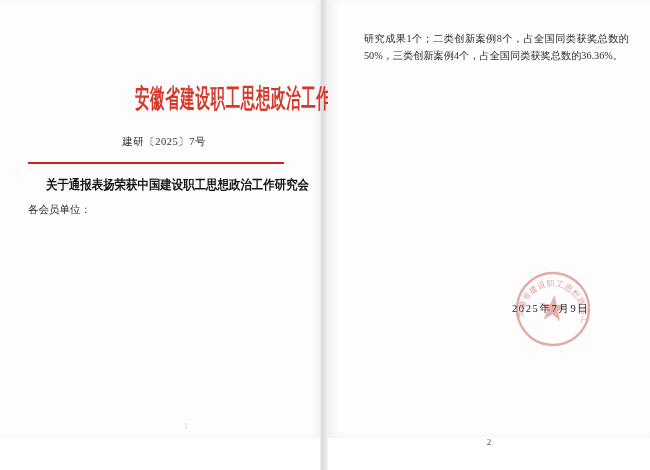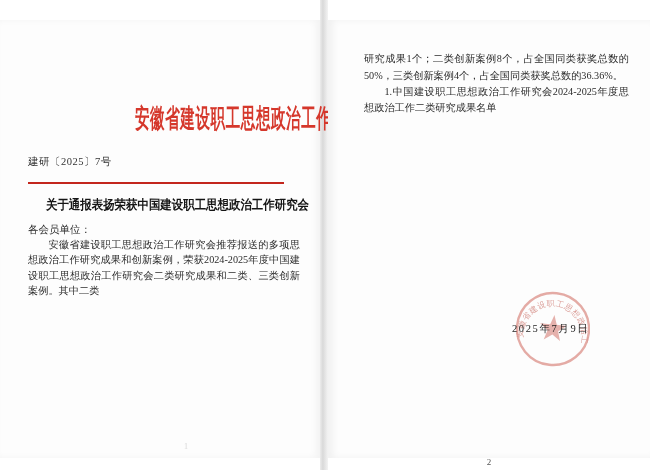--- a/index.html
+++ b/index.html
@@ -5,30 +5,30 @@
   :root{
     --header_red:#d5372b;
     --line_red:#c3261d;
     --seal_red:#dd948d;
     --body_text:#2b2b2b;
   }
   *{margin:0;padding:0;box-sizing:border-box;}
   html,body{width:650px;height:470px;overflow:hidden;background:#ffffff;
     font-family:"Liberation Serif","DejaVu Serif",serif;}
   .spread{display:flex;width:650px;height:470px;background:#fff;}
-  .page{position:relative;background:#fdfdfd;height:438px;margin-top:20px;}
+  .page{position:relative;background:#fdfdfd;height:438px;}
   .page-left{width:320px;padding:0 20px 0 28px;box-shadow:inset -4px 0 7px rgba(0,0,0,0.045);}
   .gutter{width:8px;height:470px;background:linear-gradient(to right,#ececec,#d9d9d9 35%,#f3f3f3);}
   .page-right{width:322px;padding:30px 21px 0 36px;box-shadow:inset 5px 0 7px rgba(0,0,0,0.05);}
 
   
   .red-header{margin-top:84px;text-align:center;height:30px;line-height:30px;white-space:nowrap;}
   .red-header span{display:inline-block;font-size:26px;font-weight:bold;color:var(--header_red);
     letter-spacing:1px;transform:scaleX(0.56);transform-origin:center;white-space:nowrap;}
-  .doc-number{margin-top:21px;text-align:left;font-size:10.5px;color:#333;letter-spacing:0.5px;}
+  .doc-number{margin-top:21px;text-align:center;font-size:10.5px;color:#333;letter-spacing:0.5px;}
   .red-line{margin:13px auto 0 0;width:256px;height:2px;background:var(--line_red);}
   .doc-title{margin-top:11px;color:#151515;}
   .t-line{text-align:left;line-height:17.5px;height:17.5px;white-space:nowrap;}
   .t-line span{display:inline-block;font-size:13px;font-weight:bold;
     transform:scaleX(0.88);transform-origin:center;white-space:nowrap;}
   .salutation{margin-top:10px;font-size:10.5px;color:var(--body_text);}
   .body-para{font-size:10.2px;line-height:15.6px;text-align:justify;color:var(--body_text);}
   .indent{text-indent:2em;}
 
   
@@ -51,29 +51,27 @@
   <div class="page page-left">
     <div class="red-header">
       <span>安徽省建设职工思想政治工作研究会文件</span>
     </div>
     <div class="doc-number">建研〔2025〕7号</div>
     <div class="red-line"></div>
     <div class="doc-title">
       <div class="t-line"><span>关于通报表扬荣获中国建设职工思想政治工作研究会</span></div>
     </div>
     <div class="salutation">各会员单位：</div>
-    <p class="body-para indent">安徽省建设职工思想政治工作研究会推荐报送的多项思想政治工作研究成果和创新案例，荣获2024-2025年度中国建设职工思想政治工作研究会二类研究成果和二类、三类创新案例。其中二类</p>
     <div class="pagenum pagenum-1">1</div>
   </div>
 
   <div class="gutter"></div>
 
   <div class="page page-right">
     <p class="body-para r">研究成果1个；二类创新案例8个，占全国同类获奖总数的50%，三类创新案例4个，占全国同类获奖总数的36.36%。</p>
-    <p class="attach">1.中国建设职工思想政治工作研究会2024-2025年度思想政治工作二类研究成果名单</p>
 
     <div class="seal">
       <svg width="82" height="82" viewBox="0 0 82 82">
         <circle cx="41" cy="41" r="36" fill="none" stroke="#dd948d" stroke-width="2.4" opacity="0.85"></circle>
         <path d="M41,27 L44.3,36.5 L54.3,36.7 L46.3,42.7 L49.2,52.3 L41,46.6 L32.8,52.3 L35.7,42.7 L27.7,36.7 L37.7,36.5 Z" fill="#dd948d" opacity="0.78"></path>
         <path id="sealArc" d="M 12,53 A 29.5,29.5 0 1 1 70,53" fill="none"></path>
         <text font-size="8" fill="#d48b84" letter-spacing="0.6" opacity="0.9" font-family="Liberation Serif, DejaVu Serif, serif">
           <textPath href="#sealArc">安徽省建设职工思想政治工作研究会</textPath>
         </text>
       </svg>

